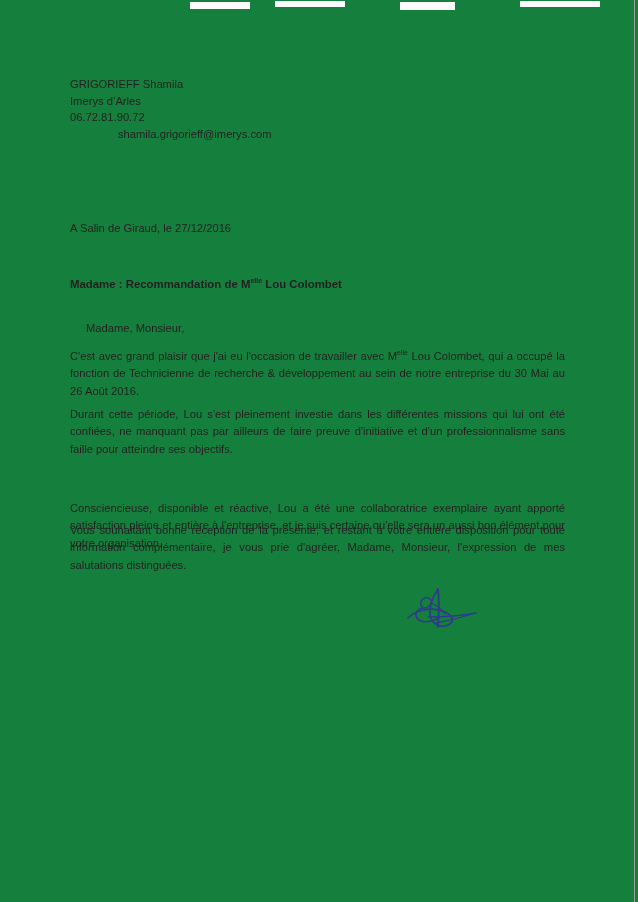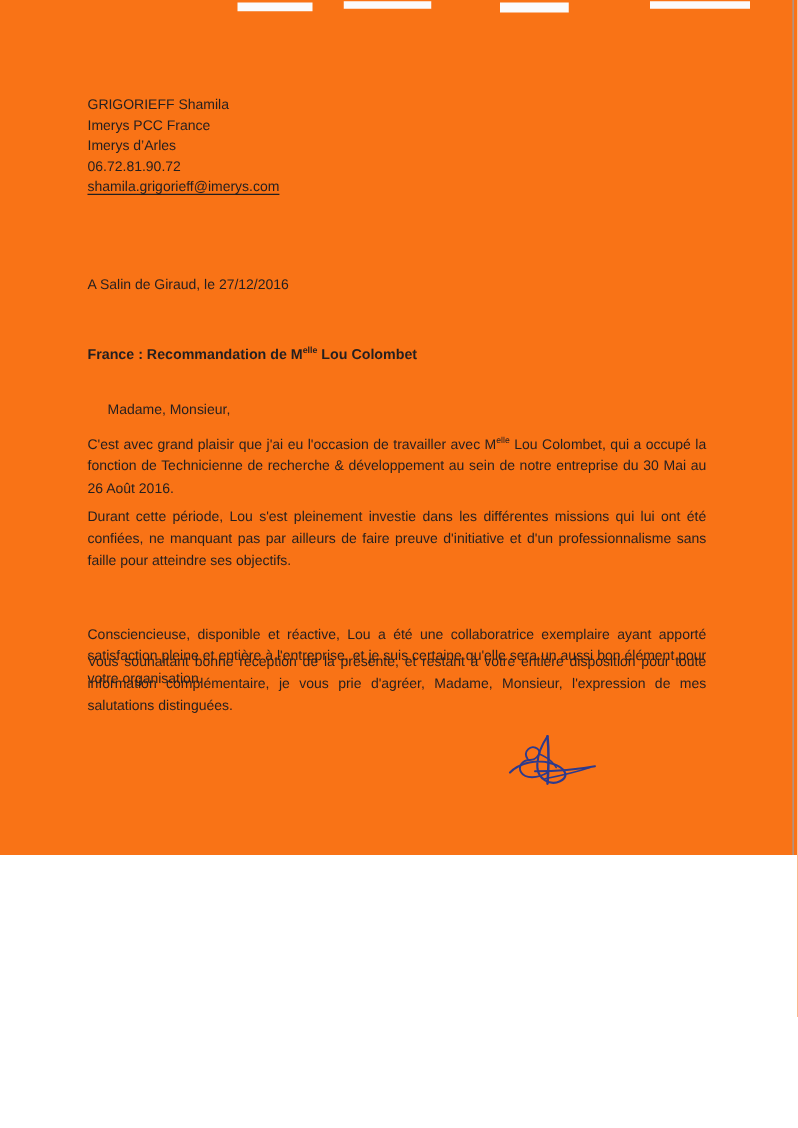--- a/index.html
+++ b/index.html
@@ -6,22 +6,22 @@
     margin: 0;
     padding: 0;
     background: #ffffff;
   }
   body {
     font-family: "Liberation Sans", sans-serif;
   }
   #page {
     position: relative;
     width: 638px;
-    height: 684px;
-    background: #f97316;
+    height: 902px;
+    background: #15803d;
     overflow: hidden;
   }
   
   .smudge {
     position: absolute;
     background: #fbfbfc;
     pointer-events: none;
   }
   .edge-line {
     position: absolute;
@@ -43,22 +43,22 @@
     top: 76px;
     width: 420px;
   }
   .sender-line {
     font-size: 11.2px;
     line-height: 16.6px;
     color: #231f20;
     white-space: nowrap;
   }
   .sender-line.email {
-    text-decoration: underline;
     text-underline-offset: 2px;
+    margin-left: 48px;
   }
   .date-line {
     position: absolute;
     left: 0;
     top: 220px;
     width: 495px;
     text-align: left;
     font-size: 11.2px;
     line-height: 16px;
     color: #231f20;
@@ -123,30 +123,29 @@
   <div class="smudge" style="left:275px; top:1px; width:70px; height:6px;"></div>
   <div class="smudge" style="left:400px; top:2px; width:55px; height:8px;"></div>
   <div class="smudge" style="left:520px; top:1px; width:80px; height:6px;"></div>
 
   <div class="edge-line"></div>
 
   <div class="content">
 
     <div class="sender-block">
       <div class="sender-line">GRIGORIEFF Shamila</div>
-      <div class="sender-line">Imerys PCC France</div>
       <div class="sender-line">Imerys d’Arles</div>
       <div class="sender-line">06.72.81.90.72</div>
       <div class="sender-line email">shamila.grigorieff@imerys.com</div>
     </div>
 
     <div class="date-line">A Salin de Giraud, le 27/12/2016</div>
 
     <div class="subject">
-      <span>France : Recommandation de M</span><sup>elle</sup><span> Lou Colombet</span>
+      <span>Madame : Recommandation de M</span><sup>elle</sup><span> Lou Colombet</span>
     </div>
 
     <div class="salutation">Madame,  Monsieur,</div>
 
     <div class="para p1">
       <span>C'est avec grand plaisir que j'ai eu l'occasion de travailler avec M</span><sup>elle</sup><span> Lou Colombet, qui a occupé la fonction de Technicienne de recherche &amp; développement au sein de notre entreprise du 30 Mai au 26 Août 2016.</span>
     </div>
 
     <div class="para p2">Durant cette période, Lou s'est pleinement investie dans les différentes missions qui lui ont été confiées, ne manquant pas par ailleurs de faire preuve d'initiative et d'un professionnalisme sans faille pour atteindre ses objectifs.</div>
     <div class="para p3">Consciencieuse, disponible et réactive, Lou a été une collaboratrice exemplaire ayant apporté satisfaction pleine et entière à l'entreprise, et je suis certaine qu'elle sera un aussi bon élément pour votre organisation.</div>

